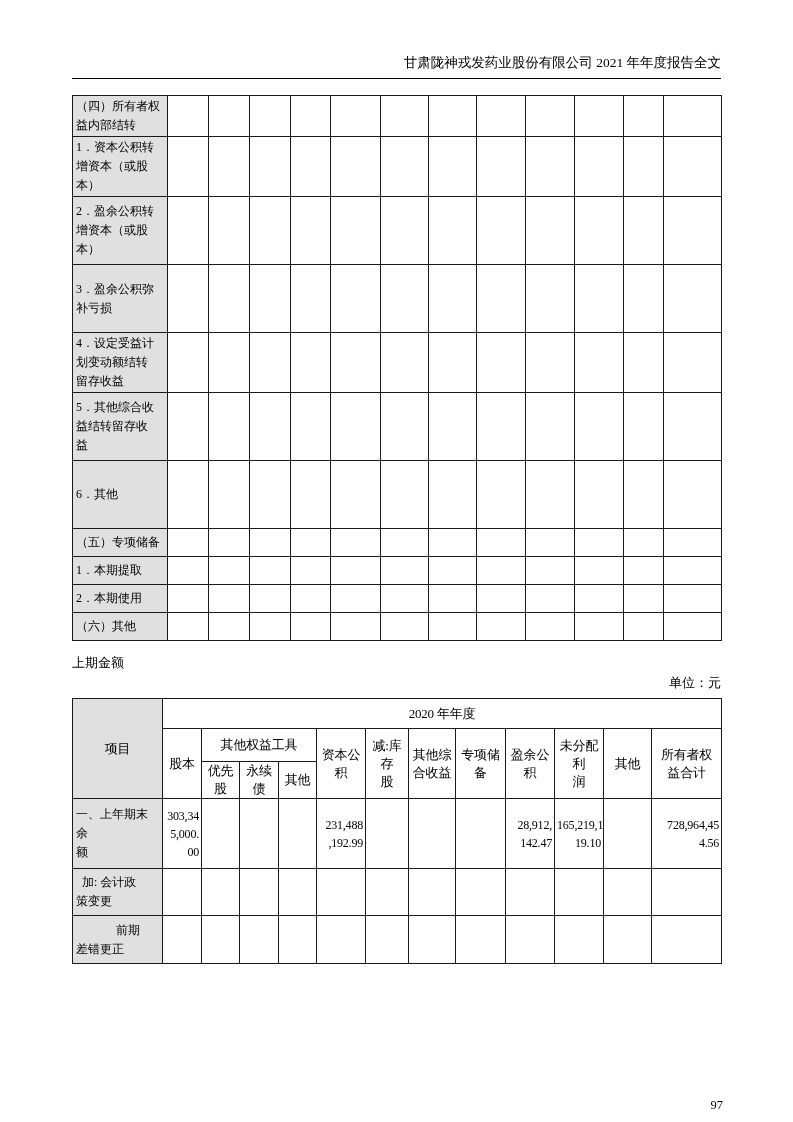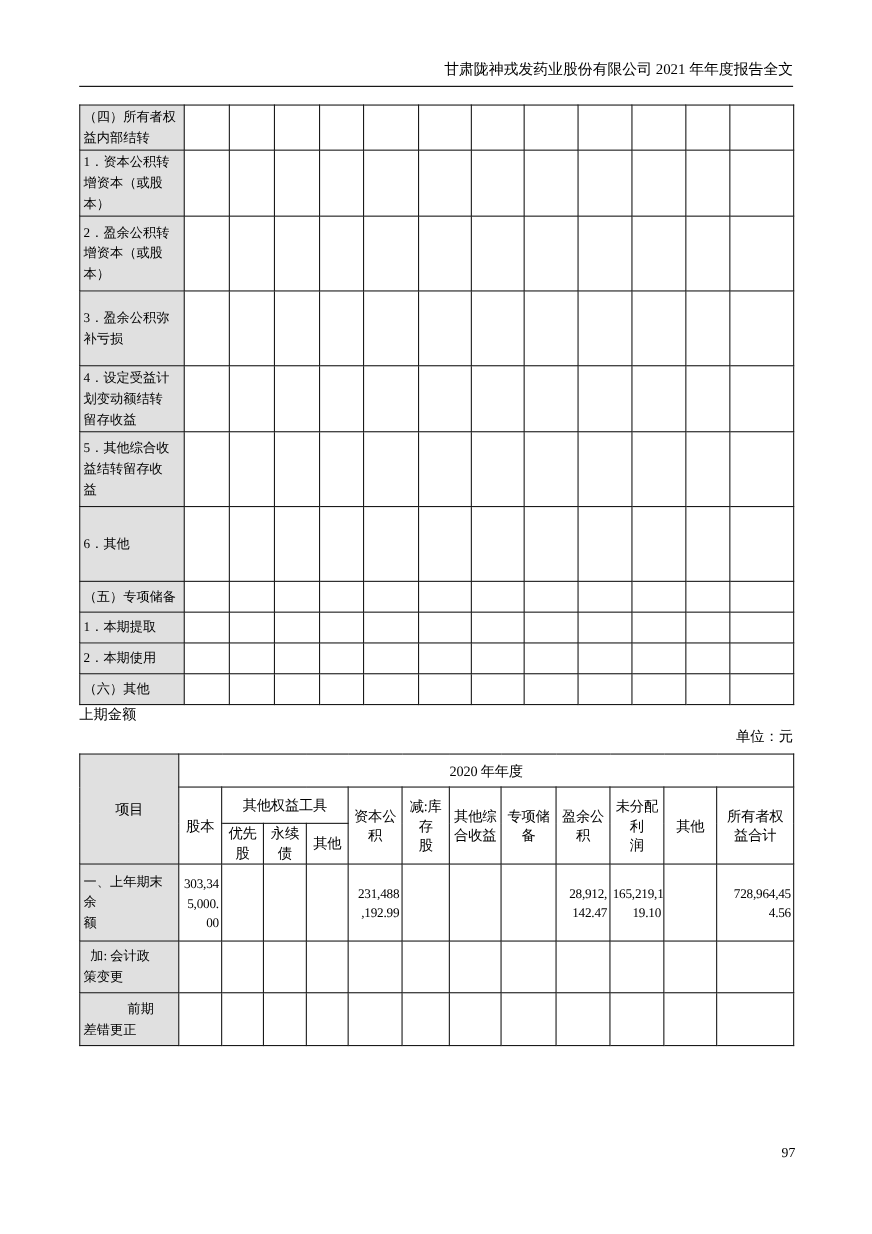--- a/index.html
+++ b/index.html
@@ -68,36 +68,36 @@
   #tt-body tr:nth-child(7)  { height: 68px; }
   #tt-body tr:nth-child(8)  { height: 28px; }
   #tt-body tr:nth-child(9)  { height: 28px; }
   #tt-body tr:nth-child(10) { height: 28px; }
   #tt-body tr:nth-child(11) { height: 28px; }
   #tt-body tr:nth-child(12) { height: 28px; }
   #tt-body tr:nth-child(13) { height: 56px; }
   #tt-body tr:nth-child(13) td { border-top: 2.5px solid #000; }
   #tt-body tr:nth-child(13) .val { line-height: 17px; }
   
-  .section-label { font-size: 13px; line-height: 17px; }
+  .section-label { font-size: 13px; line-height: 17px; margin-top: 13px; }
   .unit-label { font-size: 13px; line-height: 17px; margin-top: 3px; text-align: right; }
   
   #bt { margin-top: 7px; }
   #bt thead tr:nth-child(1) { height: 30px; }
   #bt thead tr:nth-child(2) { height: 33px; }
   #bt thead tr:nth-child(3) { height: 37px; }
   #bt-body tr:nth-child(1) { height: 70px; padding-left: 24px; }
   #bt-body tr:nth-child(2) { height: 47px; padding-left: 27px; }
   #bt-body tr:nth-child(3) { height: 48px; }
   #bt-body tr:nth-child(2) .lbl { text-indent: 6px; }
   #bt-body tr:nth-child(3) .lbl { text-indent: 40px; }
   th.item-head { background: #e0e0e0; }
   .page-number {
     position: absolute;
-    top: 1041px; right: 70px;
+    top: 1098px; right: 70px;
     font-size: 12.5px;
   }
 </style>
 </head>
 <body>
 
 <div class="page">
 
   <div class="doc-header">
     <span>甘肃陇神戎发药业股份有限公司 2021 年年度报告全文</span>

